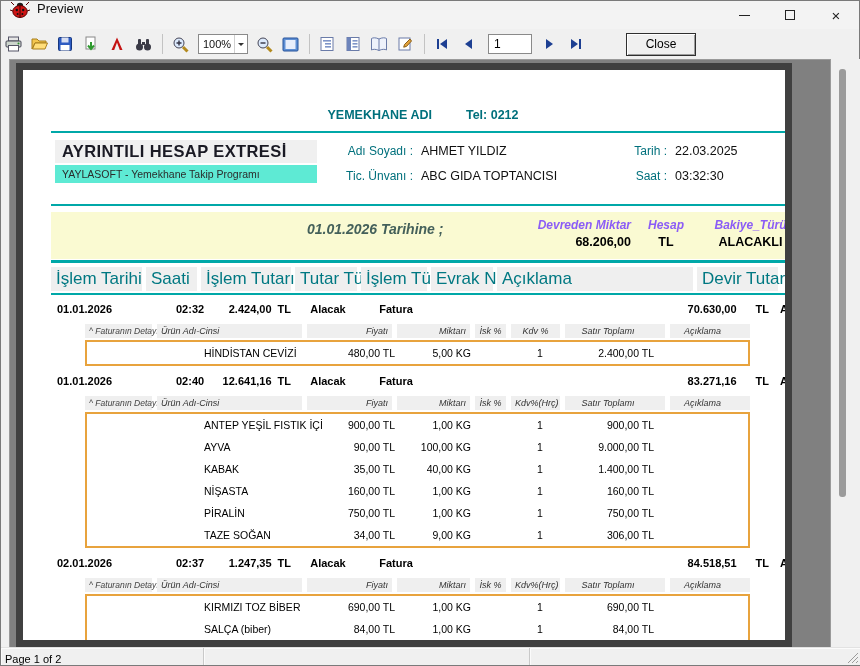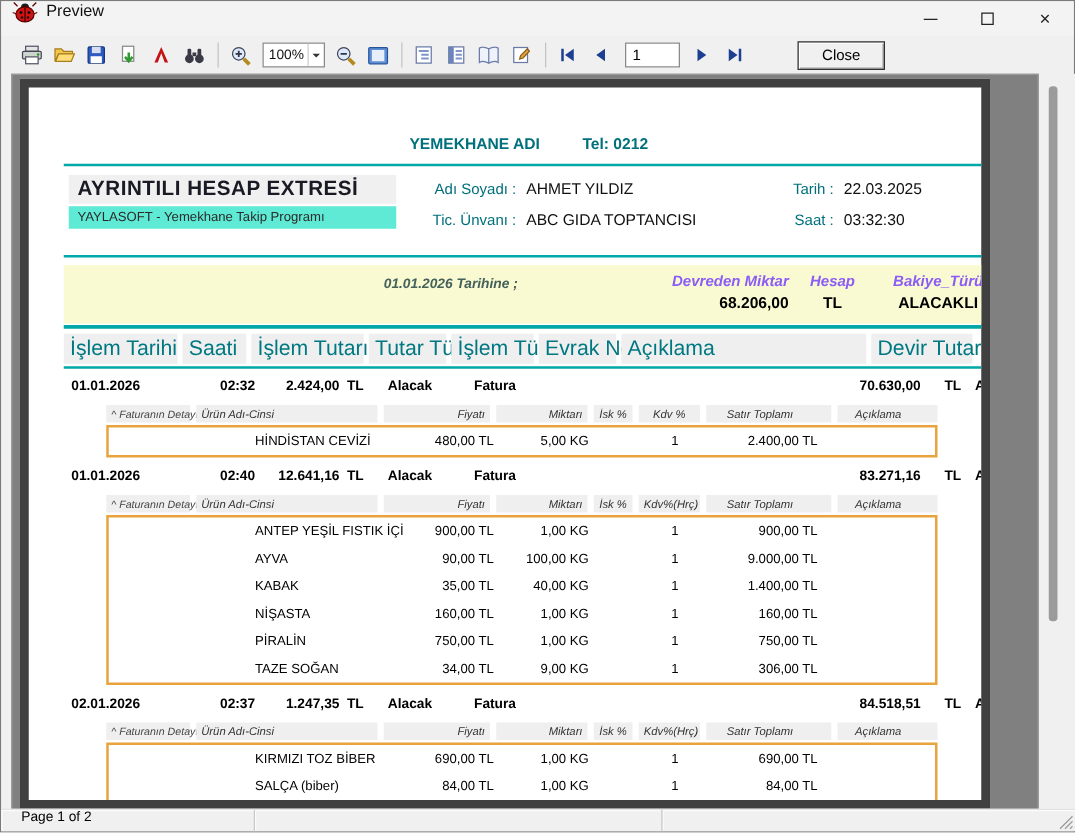--- a/index.html
+++ b/index.html
@@ -11,21 +11,21 @@
   .titlebar{height:28px;display:flex;align-items:flex-start;background:#f3f3f3}
   .app-icon{width:20px;height:18px;margin:0 7px 0 9px}
   .title-text{font-size:13px;color:#111}
   .win-controls{margin-left:auto;display:flex;height:28px}
   .win-btn{width:46px;height:28px;display:flex;align-items:center;justify-content:center;color:#222}
   .glyph-min{width:11px;border-top:1.5px solid #222}
   .glyph-max{width:10px;height:10px;border:1.2px solid #222}
   .glyph-close{font-size:15px;line-height:1}
 
   
-  .toolbar{height:30px;display:flex;align-items:center;background:#f0f0f0;padding-left:12px}
+  .toolbar{height:30px;display:flex;align-items:center;background:#f0f0f0;padding-left:0}
   .tbtn{width:24px;height:24px;display:flex;align-items:center;justify-content:center;margin-right:2px}
   .tsep{width:1px;height:20px;background:#c3c3c3;margin:0 5px}
   .zoom-combo{width:50px;height:20px;background:#fff;border:1px solid #8a8a8a;display:flex;align-items:center;margin:0 4px}
   .zoom-combo .zc-text{flex:1;font-size:11px;padding-left:4px;color:#111}
   .zc-arrow{width:13px;height:18px;display:flex;align-items:center;justify-content:center;border-left:1px solid #d0d0d0}
   .zc-arrow i{width:0;height:0;border:3.5px solid transparent;border-top-color:#333;margin-top:3px}
   .page-input{width:44px;height:20px;border:1px solid #8a8a8a;font-size:12px;padding-left:5px;margin:0 6px;font-family:"Liberation Sans",sans-serif}
   .close-btn{width:70px;height:23px;margin-left:36px;font-size:12px;color:#000;background:#f0f0f0;
     border:1px solid #2f2f2f;box-shadow:inset 1px 1px 0 #ffffff,inset -1px -1px 0 #9d9d9d;
     font-family:"Liberation Sans",sans-serif}
@@ -49,21 +49,21 @@
   .tblock .t2{background:#5eead4;font-size:10.5px;color:#2b2b2b;padding:3px 7px;margin-top:2px;white-space:nowrap}
   .inf-row{position:absolute;display:flex;align-items:baseline}
   .inf-label{font-size:12px;color:#00707c;text-align:right;white-space:nowrap}
   .inf-value{font-size:12.5px;color:#101010;margin-left:8px;white-space:nowrap}
   .ir-name{left:250px;top:4px}.ir-trade{left:250px;top:29px}
   .ir-date{left:552px;top:4px}.ir-time{left:552px;top:29px}
   .ir-name .inf-label,.ir-trade .inf-label{width:112px}
   .ir-date .inf-label,.ir-time .inf-label{width:64px}
   .r2{height:2px;margin-top:4px}
   .band{position:relative;height:47px;background:#fafad2;margin-top:6px}
-  .band .bdate{position:absolute;left:256px;top:9px;font-size:11px;font-weight:bold;font-style:italic;color:#44605a}
+  .band .bdate{position:absolute;left:256px;top:9px;font-size:14px;font-weight:bold;font-style:italic;color:#44605a}
   .bcol{position:absolute;top:6px}
   .b-lab{font-size:12px;font-weight:bold;font-style:italic;color:#8b5cf6;white-space:nowrap}
   .b-val{font-size:12.5px;font-weight:bold;color:#000;margin-top:3px;white-space:nowrap}
   .bc-dev{left:440px;width:140px;text-align:right}
   .bc-hes{left:590px;width:50px;text-align:center}
   .bc-bak{left:655px;width:89px;text-align:center}
   .r3{height:3px;margin-top:1px}
   .r4{height:2px;margin-top:2px}
 
   .mgrid{display:grid;grid-template-columns:95px 55px 94px 66px 70px 66px 200px 76px 22px}
@@ -92,21 +92,21 @@
   .dc{white-space:nowrap;padding:0 4px}
   .dc.k1{padding-left:45px}
   .dc.k2{text-align:right}.dc.k3{text-align:right;padding-right:6px}
   .dc.k4,.dc.k5{text-align:center}
   .dc.k6{text-align:right;padding-right:18px}
   .txn-block{margin-bottom:9px}
 
   
   .statusbar{position:absolute;left:0;bottom:0;width:860px;height:18px;background:#f0f0f0;display:flex;border-top:1px solid #e2e2e2}
   .sb-panel{height:100%;border-right:1px solid #c9c9c9;box-shadow:inset 1px 1px 0 #fbfbfb;
-    font-size:11px;color:#000;display:flex;align-items:flex-start;padding-left:16px}
+    font-size:11px;color:#000;display:flex;align-items:flex-end;padding-left:4px}
   .sb-1{width:203px}.sb-2{width:326px}.sb-3{flex:1;position:relative}
   .grip{position:absolute;right:1px;bottom:1px}
 </style>
 </head>
 <body>
 
 <div class="window">
 
   <div class="titlebar">
     <svg class="app-icon" viewBox="0 0 20 18">

